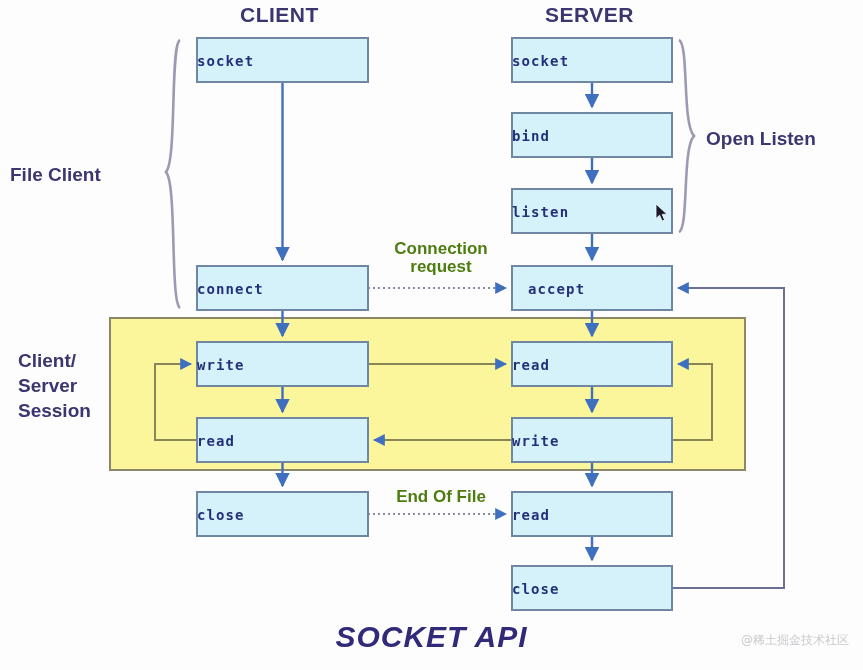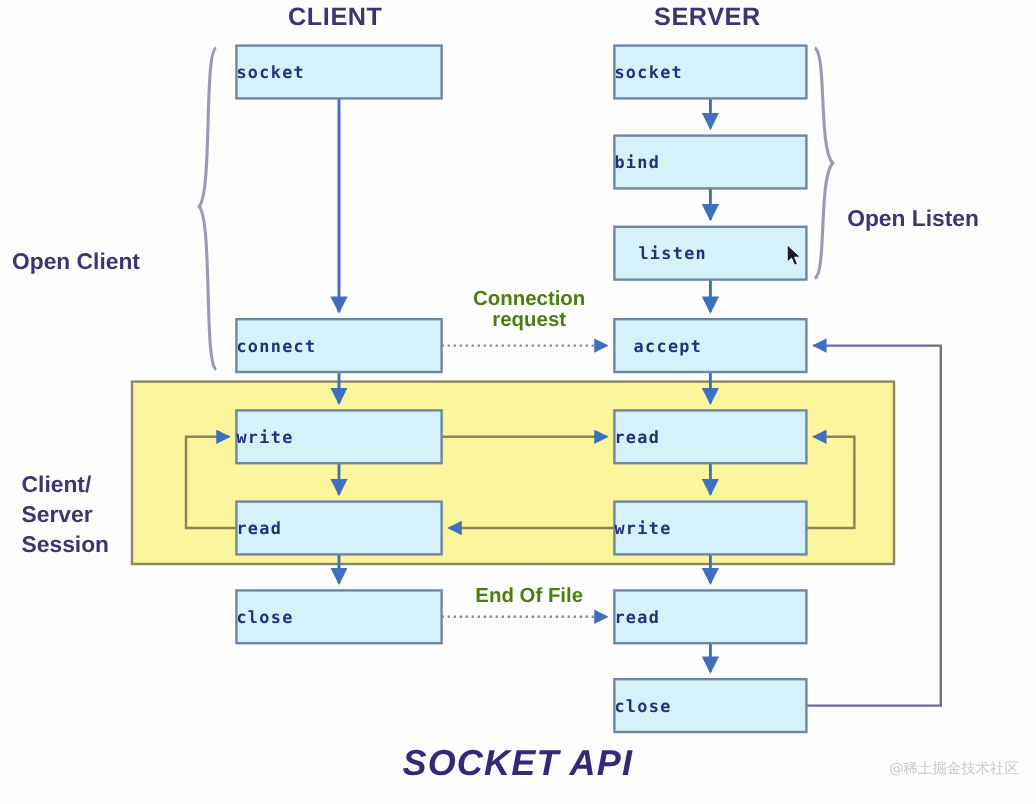--- a/index.html
+++ b/index.html
@@ -21,21 +21,20 @@
     letter-spacing:.5px;
     white-space:nowrap;
   }
   .sidelabel{
     position:absolute;
     font-weight:bold;
     font-size:19px;
     color:#3b3670;
     line-height:1.32;
     white-space:nowrap;
-    margin-top:44px;
   }
   .edgelabel{
     position:absolute;
     font-weight:bold;
     font-size:17px;
     color:#4d7c0f;
     text-align:center;
     line-height:1.05;
     white-space:nowrap;
   }
@@ -134,21 +133,21 @@
       <rect x="512" y="342" width="160" height="44" fill="#d5f2fa" stroke="#6f87a3" stroke-width="2"></rect>
       <rect x="512" y="418" width="160" height="44" fill="#d5f2fa" stroke="#6f87a3" stroke-width="2"></rect>
       <rect x="512" y="492" width="160" height="44" fill="#d5f2fa" stroke="#6f87a3" stroke-width="2"></rect>
       <rect x="512" y="566" width="160" height="44" fill="#d5f2fa" stroke="#6f87a3" stroke-width="2"></rect>
     </g>
   </svg>
 
   <div class="hdr" style="left:240px;top:3px;">CLIENT</div>
   <div class="hdr" style="left:545px;top:3px;">SERVER</div>
 
-  <div class="sidelabel" style="left:10px;top:162px;">Open Client</div>
+  <div class="sidelabel" style="left:10px;top:162px;">File Client</div>
   <div class="sidelabel" style="left:706px;top:126px;">Open Listen</div>
 
   <div class="sidelabel" style="left:18px;top:348px;">
     <div>Client/</div>
     <div>Server</div>
     <div>Session</div>
   </div>
 
   <div class="edgelabel" style="left:376px;top:240px;width:130px;">
     <div>Connection</div>
@@ -157,21 +156,21 @@
   <div class="edgelabel" style="left:376px;top:488px;width:130px;">End Of File</div>
 
   <div class="boxlabel" style="left:197px;top:53px;width:171px;">socket</div>
   <div class="boxlabel" style="left:197px;top:281px;width:159px;">connect</div>
   <div class="boxlabel" style="left:197px;top:357px;width:171px;">write</div>
   <div class="boxlabel" style="left:197px;top:433px;width:171px;">read</div>
   <div class="boxlabel" style="left:197px;top:507px;width:171px;">close</div>
 
   <div class="boxlabel" style="left:512px;top:53px;width:160px;">socket</div>
   <div class="boxlabel" style="left:512px;top:128px;width:148px;">bind</div>
-  <div class="boxlabel" style="left:512px;top:204px;width:160px;padding-left:20px;">listen</div>
+  <div class="boxlabel" style="left:512px;top:204px;width:160px;">listen</div>
   <div class="boxlabel" style="left:528px;top:281px;width:144px;">accept</div>
   <div class="boxlabel" style="left:512px;top:357px;width:160px;">read</div>
   <div class="boxlabel" style="left:512px;top:433px;width:160px;">write</div>
   <div class="boxlabel" style="left:512px;top:507px;width:160px;">read</div>
   <div class="boxlabel" style="left:512px;top:581px;width:160px;">close</div>
 
   <svg class="cursor" style="left:655px;top:203px;" viewBox="0 0 14 20">
     <path d="M1,1 L1,15.5 L4.6,12.2 L7.1,18 L9.6,17 L7.2,11.4 L12,11.2 Z" fill="#1a1a2e" stroke="#ffffff" stroke-width="0.8"></path>
   </svg>
 

